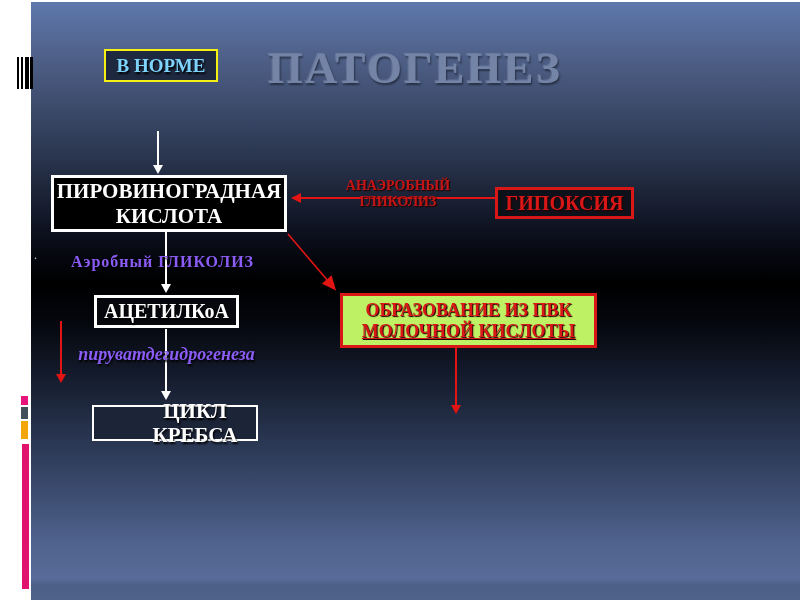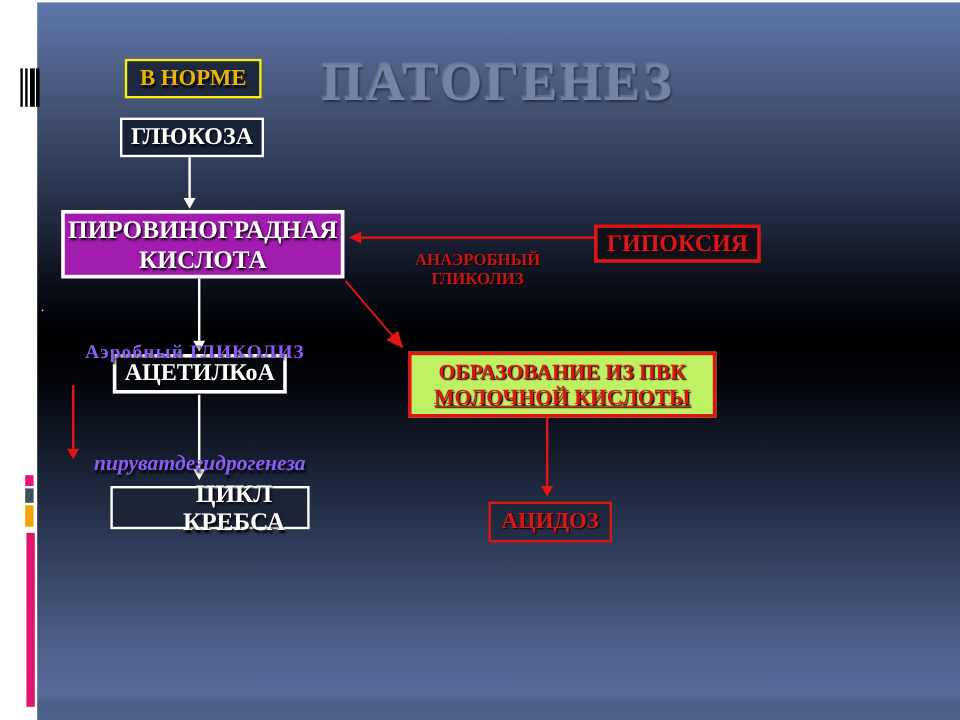--- a/index.html
+++ b/index.html
@@ -18,23 +18,23 @@
   .chip{position:absolute;}
   
   .slide-title{position:absolute;left:268px;top:42px;width:290px;text-align:center;
     font-size:45px;font-weight:bold;letter-spacing:2px;color:#7384a6;
     text-shadow:1px 2px 2px rgba(0,0,0,0.45), -1px -1px 1px rgba(190,205,230,0.25);}
   
   .node{position:absolute;display:flex;flex-direction:column;align-items:center;justify-content:center;
     text-align:center;font-weight:bold;box-sizing:border-box;line-height:1.15;}
   .white-node{border:3px solid #ffffff;color:#ffffff;text-shadow:1px 2px 2px #000000;}
   .red-node{border:3px solid #d91717;color:#d91717;text-shadow:1px 1px 1px #200000;}
-  .yellow-node{border:2px solid #f5ef14;color:#eab308;text-shadow:1px 2px 2px #000000;}
+  .yellow-node{border:2px solid #f5ef14;color:#7dd3fc;text-shadow:1px 2px 2px #000000;}
   
-  .flabel{position:absolute;font-weight:bold;text-align:center;z-index:5;margin-top:32px;}
+  .flabel{position:absolute;font-weight:bold;text-align:center;z-index:5;}
   .red-label{color:#c61515;text-shadow:1px 1px 1px #1a0000;}
   .gold-label{color:#8b5cf6;text-shadow:1px 2px 2px #000000;}
   
   .arrow-v{position:absolute;display:flex;flex-direction:column;align-items:center;z-index:2;}
   .arrow-v .shaft{width:2px;flex:1;}
   .arrow-v .head{width:0;height:0;border-left:5px solid transparent;border-right:5px solid transparent;border-top:9px solid;}
   .white-arrow .shaft{background:#ffffff;} .white-arrow .head{border-top-color:#ffffff;}
   .red-arrow .shaft{background:#e31414;} .red-arrow .head{border-top-color:#e31414;}
   .arrow-h{position:absolute;display:flex;align-items:center;z-index:2;}
   .arrow-h .shaft{height:2px;flex:1;background:#e31414;}
@@ -62,25 +62,22 @@
   <div class="chip" style="left:22px;top:444px;width:7px;height:145px;background:#e0146e;"></div>
 
   <div class="slide-title">ПАТОГЕНЕЗ</div>
 
   <div class="stray" style="left:34px;top:248px;">.</div>
 
   <div class="node yellow-node" style="left:104px;top:49px;width:114px;height:33px;font-size:19px;background:#1e2940;">
     <span>В НОРМЕ</span>
   </div>
 
-  <div class="node white-node" style="left:100px;top:98px;width:120px;height:33px;font-size:20px;background:#182238;border-width:2px;">
-    <span>ГЛЮКОЗА</span>
-  </div>
 
-  <div class="node white-node" style="left:51px;top:175px;width:236px;height:57px;font-size:21px;background:#a21caf;text-align:center;">
+  <div class="node white-node" style="left:51px;top:175px;width:236px;height:57px;font-size:21px;background:#000000;text-align:center;">
     <span>ПИРОВИНОГРАДНАЯ</span>
     <span>КИСЛОТА</span>
   </div>
 
   <div class="node red-node" style="left:495px;top:187px;width:139px;height:32px;font-size:20px;background:#0e1119;">
     <span>ГИПОКСИЯ</span>
   </div>
 
   <div class="node white-node" style="left:94px;top:295px;width:145px;height:33px;font-size:20px;background:#07080d;">
     <span>АЦЕТИЛКоА</span>
@@ -88,23 +85,20 @@
 
   <div class="node white-node" style="left:92px;top:405px;width:166px;height:36px;font-size:21px;background:#1c2438;border-width:2px;padding-left:40px;">
     <span>ЦИКЛ КРЕБСА</span>
   </div>
 
   <div class="node red-node" style="left:340px;top:293px;width:257px;height:55px;font-size:18px;background:#bef264;">
     <span>ОБРАЗОВАНИЕ ИЗ ПВК</span>
     <span class="underline">МОЛОЧНОЙ КИСЛОТЫ</span>
   </div>
 
-  <div class="node red-node" style="left:407px;top:418px;width:103px;height:34px;font-size:19px;border-width:2px;background:rgba(10,12,20,0.25);">
-    <span>АЦИДОЗ</span>
-  </div>
 
   <div class="flabel red-label" style="left:327px;top:178px;width:142px;font-size:14px;line-height:16px;">
     <div>АНАЭРОБНЫЙ</div>
     <div>ГЛИКОЛИЗ</div>
   </div>
 
   <div class="flabel gold-label" style="left:60px;top:253px;width:205px;font-size:16px;letter-spacing:1px;">Аэробный ГЛИКОЛИЗ</div>
 
   <div class="flabel gold-label" style="left:64px;top:344px;width:205px;font-size:18px;font-style:italic;">пируватдегидрогенеза</div>
 

